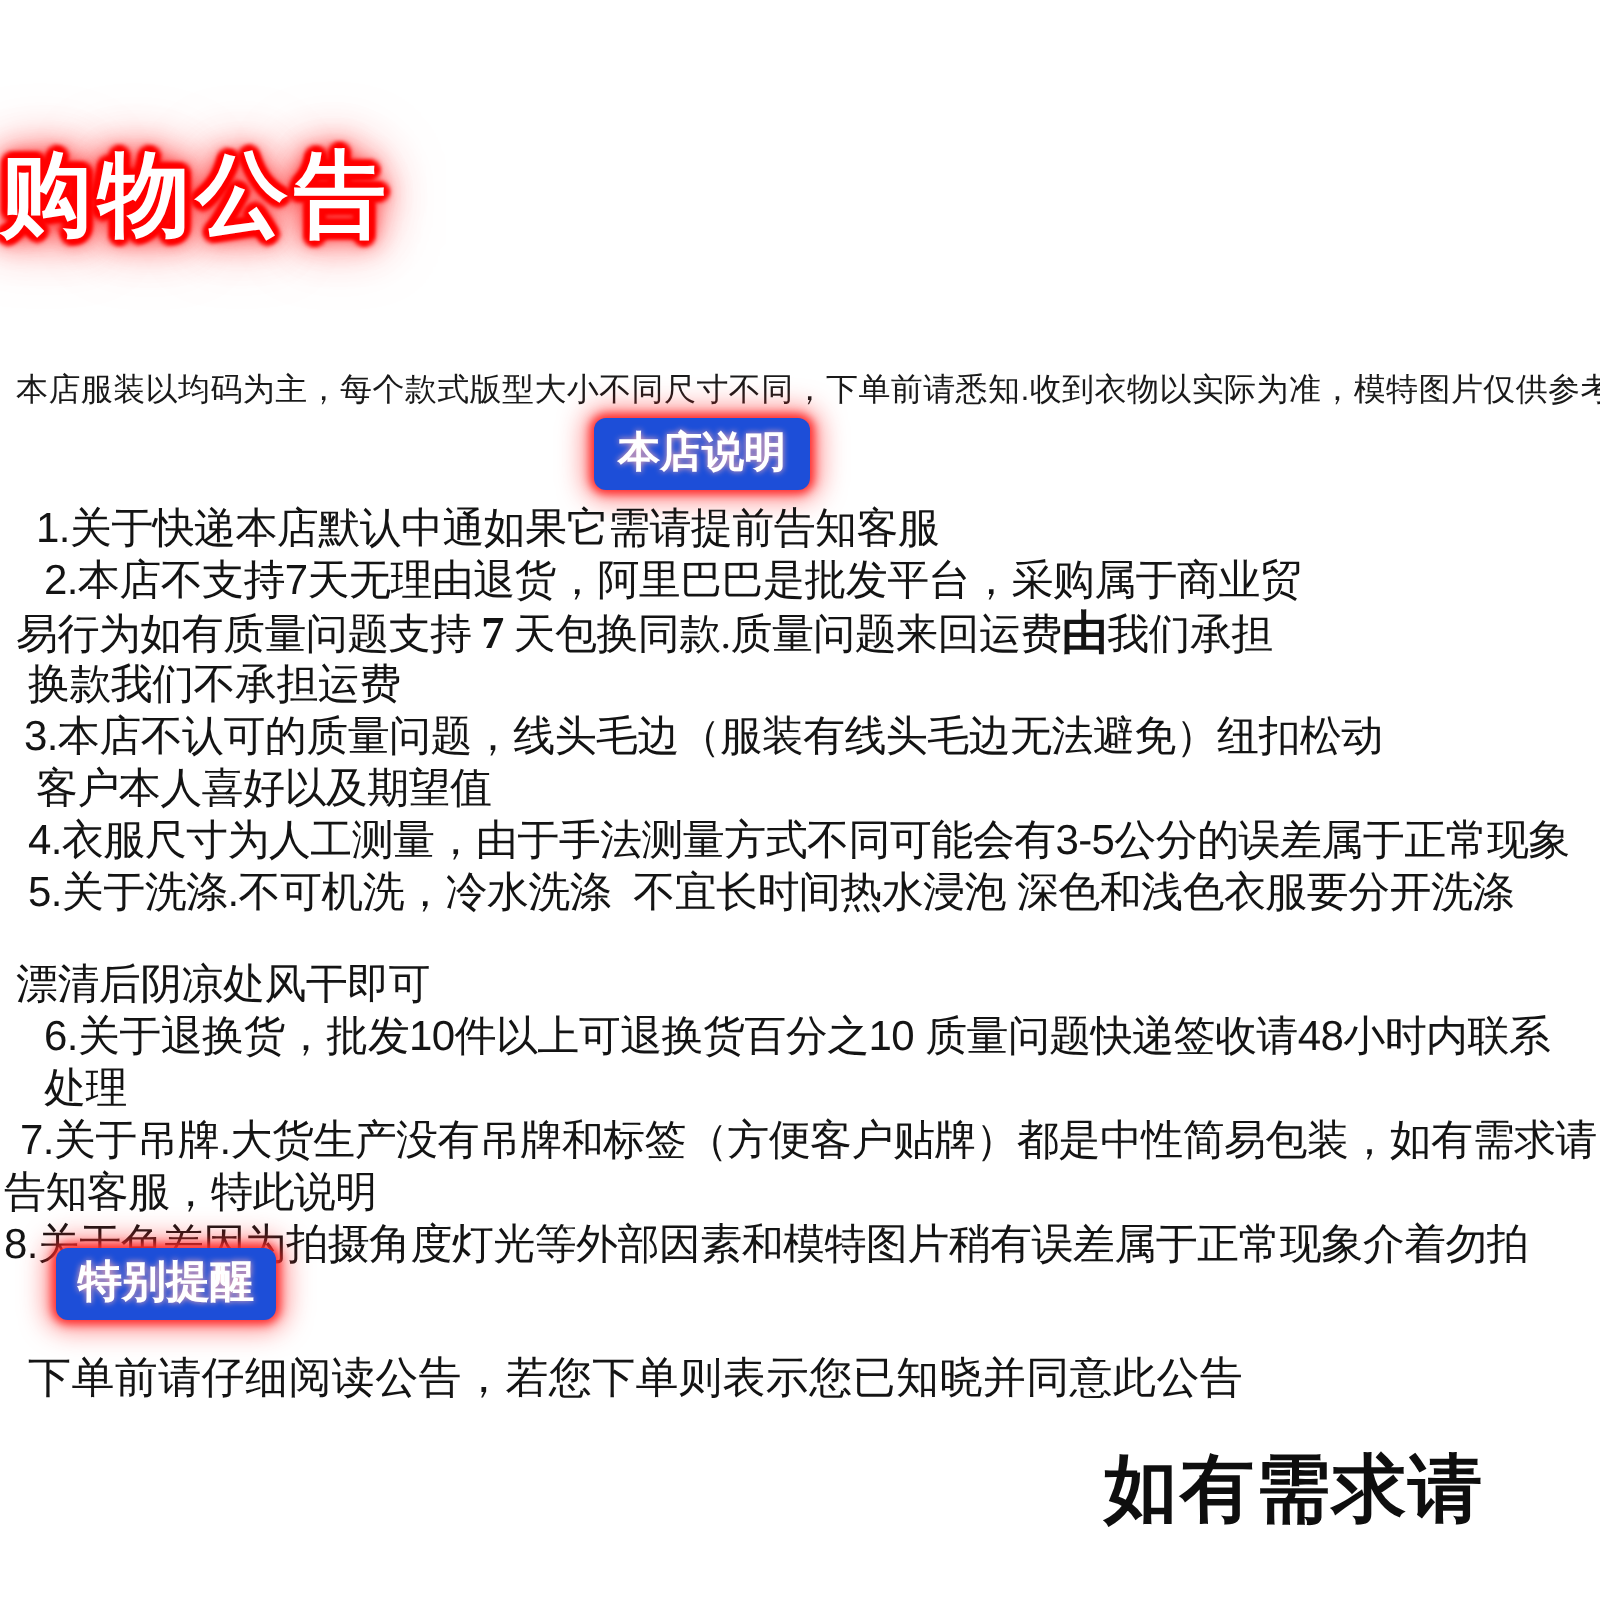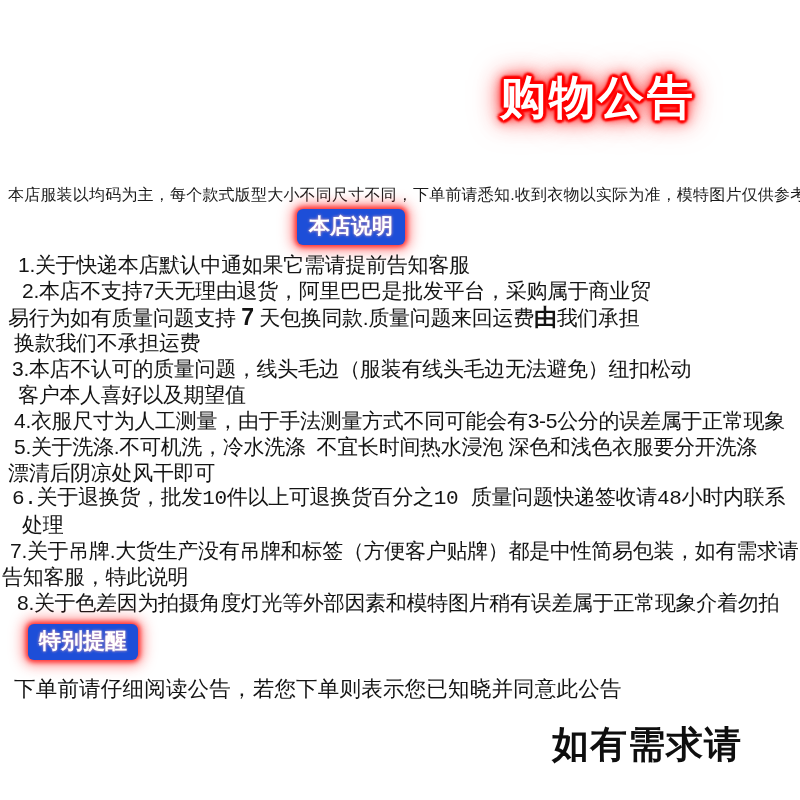--- a/index.html
+++ b/index.html
@@ -11,21 +11,21 @@
     overflow: hidden;
     font-family: "Liberation Sans", "DejaVu Sans", sans-serif;
     color: #141414;
   }
   
   .title {
     position: absolute;
     top: 36px;
     left: 0;
     width: 696px;
-    text-align: right;
+    text-align: left;
     font-size: 46px;
     font-weight: bold;
     letter-spacing: 3px;
     color: #ffffff;
     text-shadow:
       -2px -2px 2px #ff0000, 2px -2px 2px #ff0000,
       -2px  2px 2px #ff0000, 2px  2px 2px #ff0000,
       -3px  0   2px #ff0000, 3px  0   2px #ff0000,
        0   -3px 2px #ff0000, 0    3px 2px #ff0000,
        0 0 8px #ff0000, 0 0 14px #ff1a1a,
@@ -108,32 +108,32 @@
 
   <h1 class="title">购物公告</h1>
 
   <p class="intro">本店服装以均码为主，每个款式版型大小不同尺寸不同，下单前请悉知.收到衣物以实际为准，模特图片仅供参考</p>
 
   <span class="badge badge-main">本店说明</span>
 
   <div class="notice-list" id="notice-list">
       <div class="notice-line" style="padding-left: 18px;"><span>1.关于快递本店默认中通如果它需请提前告知客服</span></div>
       <div class="notice-line" style="padding-left: 22px;"><span>2.本店不支持7天无理由退货，阿里巴巴是批发平台，采购属于商业贸</span></div>
-      <div class="notice-line" style="padding-left: 8px;"><span>易行为如有质量问题支持 </span><span class="bold-part">7</span><span> 天包换同款.质量问题来回运费</span><span class="bold-part">由</span><span>我们承担</span></div>
+      <div class="notice-line" style="padding-left: 8px; font-family: Liberation Serif, serif;"><span>易行为如有质量问题支持 </span><span class="bold-part">7</span><span> 天包换同款.质量问题来回运费</span><span class="bold-part">由</span><span>我们承担</span></div>
       <div class="notice-line" style="padding-left: 14px;"><span>换款我们不承担运费</span></div>
       <div class="notice-line" style="padding-left: 12px;"><span>3.本店不认可的质量问题，线头毛边（服装有线头毛边无法避免）纽扣松动</span></div>
       <div class="notice-line" style="padding-left: 18px;"><span>客户本人喜好以及期望值</span></div>
       <div class="notice-line" style="padding-left: 14px;"><span>4.衣服尺寸为人工测量，由于手法测量方式不同可能会有3-5公分的误差属于正常现象</span></div>
       <div class="notice-line" style="padding-left: 14px;"><span>5.关于洗涤.不可机洗，冷水洗涤  不宜长时间热水浸泡 深色和浅色衣服要分开洗涤</span></div>
-      <div class="notice-line" style="padding-left: 8px;"><span>漂清后阴凉处风干即可</span></div>
-      <div class="notice-line" style="padding-left: 12px; font-family: Liberation Mono, monospace;"><span>6.关于退换货，批发10件以上可退换货百分之10 质量问题快递签收请48小时内联系</span></div>
+      <div class="notice-line" style="padding-left: 8px; margin-top: 20px;"><span>漂清后阴凉处风干即可</span></div>
+      <div class="notice-line" style="padding-left: 22px;"><span>6.关于退换货，批发10件以上可退换货百分之10 质量问题快递签收请48小时内联系</span></div>
       <div class="notice-line" style="padding-left: 22px;"><span>处理</span></div>
       <div class="notice-line" style="padding-left: 10px;"><span>7.关于吊牌.大货生产没有吊牌和标签（方便客户贴牌）都是中性简易包装，如有需求请</span></div>
       <div class="notice-line" style="padding-left: 2px;"><span>告知客服，特此说明</span></div>
-      <div class="notice-line" style="padding-left: 17px;"><span>8.关于色差因为拍摄角度灯光等外部因素和模特图片稍有误差属于正常现象介着勿拍</span></div>
+      <div class="notice-line" style="padding-left: 2px;"><span>8.关于色差因为拍摄角度灯光等外部因素和模特图片稍有误差属于正常现象介着勿拍</span></div>
     </div>
 
   <span class="badge badge-reminder">特别提醒</span>
 
   <p class="reminder">下单前请仔细阅读公告，若您下单则表示您已知晓并同意此公告</p>
 
   <div class="footer">如有需求请</div>
 
 </div>
 

